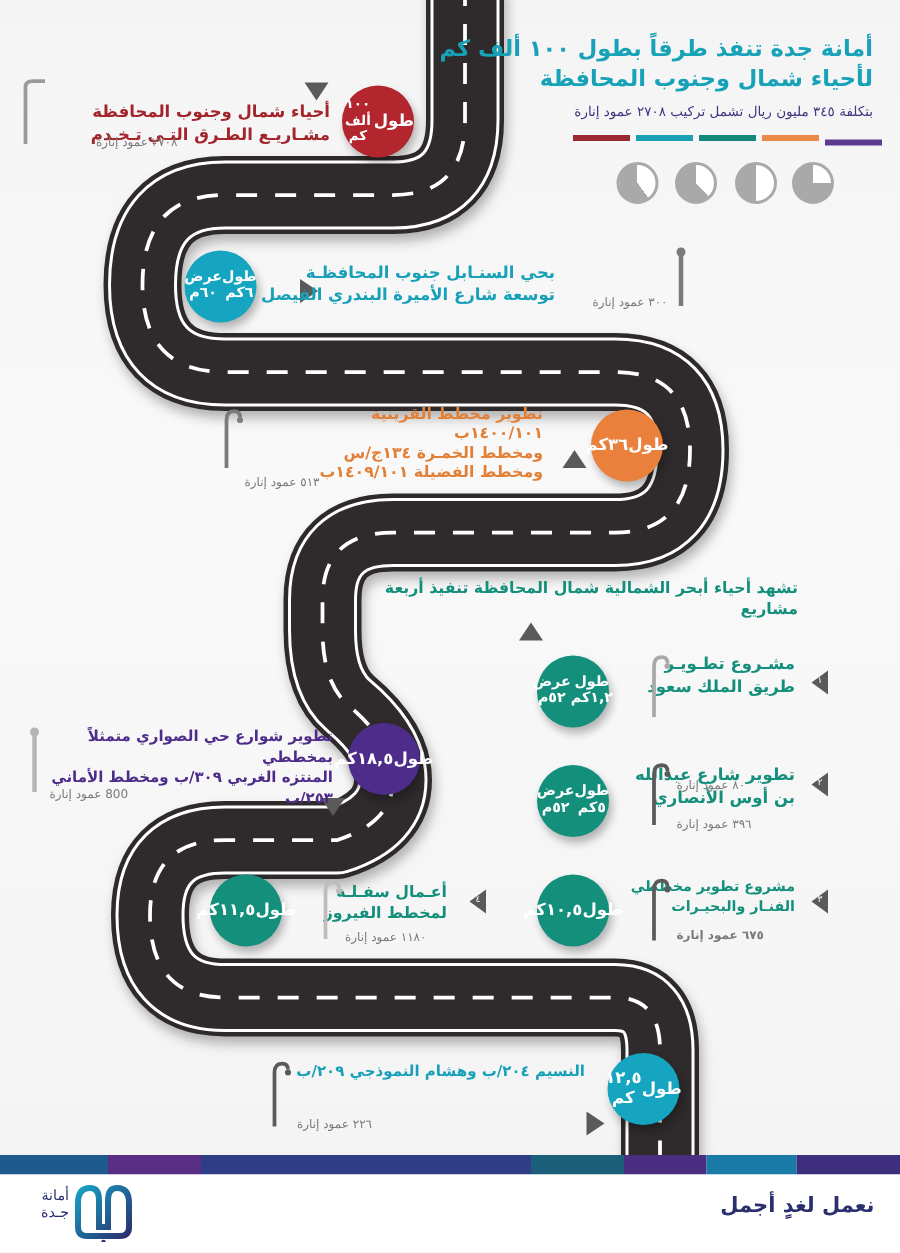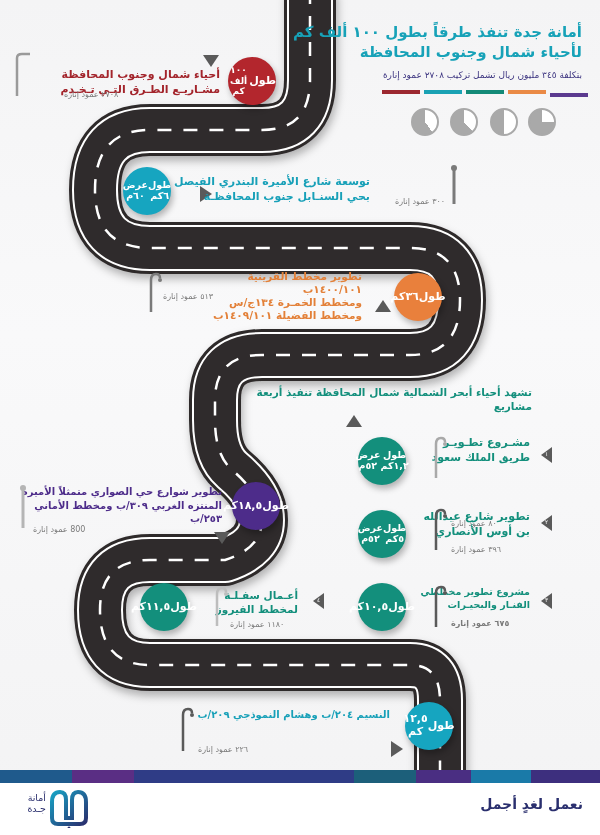--- a/index.html
+++ b/index.html
@@ -76,40 +76,40 @@
 <svg class="lamp" style="left:14px;top:52px;" width="20" height="45">
     <path d="M3 44 L3 6 Q3 2 8 2 L16 2" stroke="#9a9a9a" stroke-width="2.5" fill="none"></path>
   </svg>
 
 <div class="badge" style="left:123px;top:167px;width:48px;height:48px;background:#16a5c0;font-size:9.5px;">
   <span>طول ٦كم</span>
   <span>عرض ٦٠م</span>
 </div>
 <div class="tri tri-right" style="left:200px;top:186px;"></div>
 <div class="abs rtl title" style="right:230px;top:175px;width:200px;color:#17a0b8;font-size:11px;">
+  <div>بحي السنـابل جنوب المحافظـة</div>
   <div>توسعة شارع الأميرة البندري الفيصل</div>
-  <div>بحي السنـابل جنوب المحافظـة</div>
 </div>
 <div class="abs lamp-count" style="left:395px;top:197px;">٣٠٠ عمود إنارة</div>
 <svg class="lamp" style="left:449px;top:164px;" width="10" height="42">
     <circle cx="5" cy="4" r="3" fill="#7a7a7a"></circle>
     <rect x="3.5" y="6" width="3" height="34" fill="#7a7a7a"></rect>
   </svg>
 
 <div class="badge" style="left:394px;top:273px;width:48px;height:48px;background:#e9803c;font-size:11px;">
   <span>طول</span>
   <span>٣٦كم</span>
 </div>
 <div class="tri tri-up" style="left:375px;top:300px;"></div>
 <div class="abs rtl title" style="right:238px;top:270px;width:170px;color:#e38038;font-size:10.5px;line-height:1.25;">
   <div>تطوير مخطط القرينية ١٤٠٠/١٠١ب</div>
   <div>ومخطط الخمـرة ١٣٤ج/س</div>
   <div>ومخطط الفضيلة ١٤٠٩/١٠١ب</div>
 </div>
-<div class="abs lamp-count" style="left:163px;top:292px;text-align:center;">٥١٣ عمود إنارة</div>
+<div class="abs lamp-count" style="left:163px;top:317px;text-align:center;">٥١٣ عمود إنارة</div>
 <svg class="lamp" style="left:148px;top:272px;" width="14" height="42">
     <path d="M3 40 L3 8 Q3 2 8 2 Q12 2 12 6" stroke="#7a7a7a" stroke-width="2.5" fill="none"></path>
     <circle cx="12" cy="8" r="2" fill="#7a7a7a"></circle>
   </svg>
 
 <div class="abs rtl title" style="right:68px;top:385px;width:300px;color:#138f7c;font-size:10.5px;">تشهد أحياء أبحر الشمالية شمال المحافظة تنفيذ أربعة مشاريع</div>
 <div class="tri tri-up" style="left:346px;top:415px;"></div>
 
 <div class="badge" style="left:358px;top:437px;width:48px;height:48px;background:#138f7c;font-size:9.5px;">
   <span>طول ١,٢كم</span>
@@ -127,21 +127,21 @@
 <div class="num-tri" style="left:541px;top:447px;">
     <b>١</b>
   </div>
 
 <div class="badge" style="left:232px;top:482px;width:48px;height:48px;background:#4d2c8a;font-size:11px;">
   <span>طول</span>
   <span>١٨,٥كم</span>
 </div>
 <div class="tri tri-down" style="left:214px;top:532px;"></div>
 <div class="abs rtl title" style="right:378px;top:485px;width:205px;color:#4d2c8a;font-size:10px;">
-  <div>تطوير شوارع حي الصواري متمثلاً الأميرة</div>
+  <div>تطوير شوارع حي الصواري متمثلاً بمخططي</div>
   <div>المنتزه الغربي ٣٠٩/ب ومخطط الأماني ٢٥٣/ب</div>
 </div>
 <div class="abs lamp-count" style="left:33px;top:525px;">800 عمود إنارة</div>
 <svg class="lamp" style="left:19px;top:484px;" width="8" height="46">
     <circle cx="4" cy="4" r="3" fill="#b5b5b5"></circle>
     <rect x="2.5" y="6" width="3" height="38" fill="#b5b5b5"></rect>
   </svg>
 
 <div class="badge" style="left:358px;top:510px;width:48px;height:48px;background:#138f7c;font-size:9.5px;">
   <span>طول ٥كم</span>

